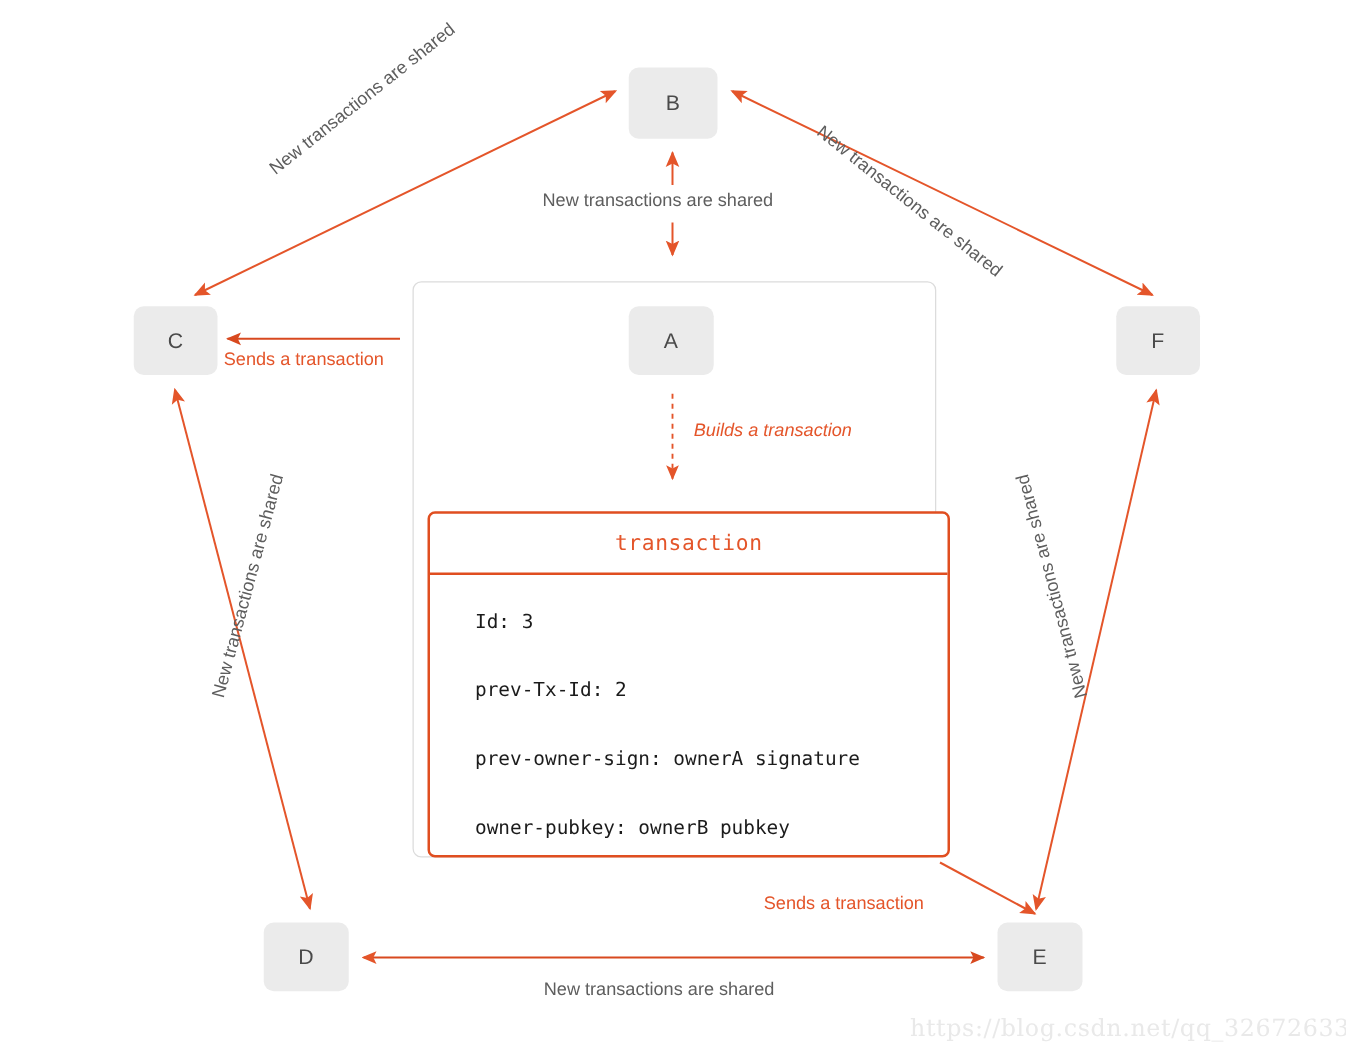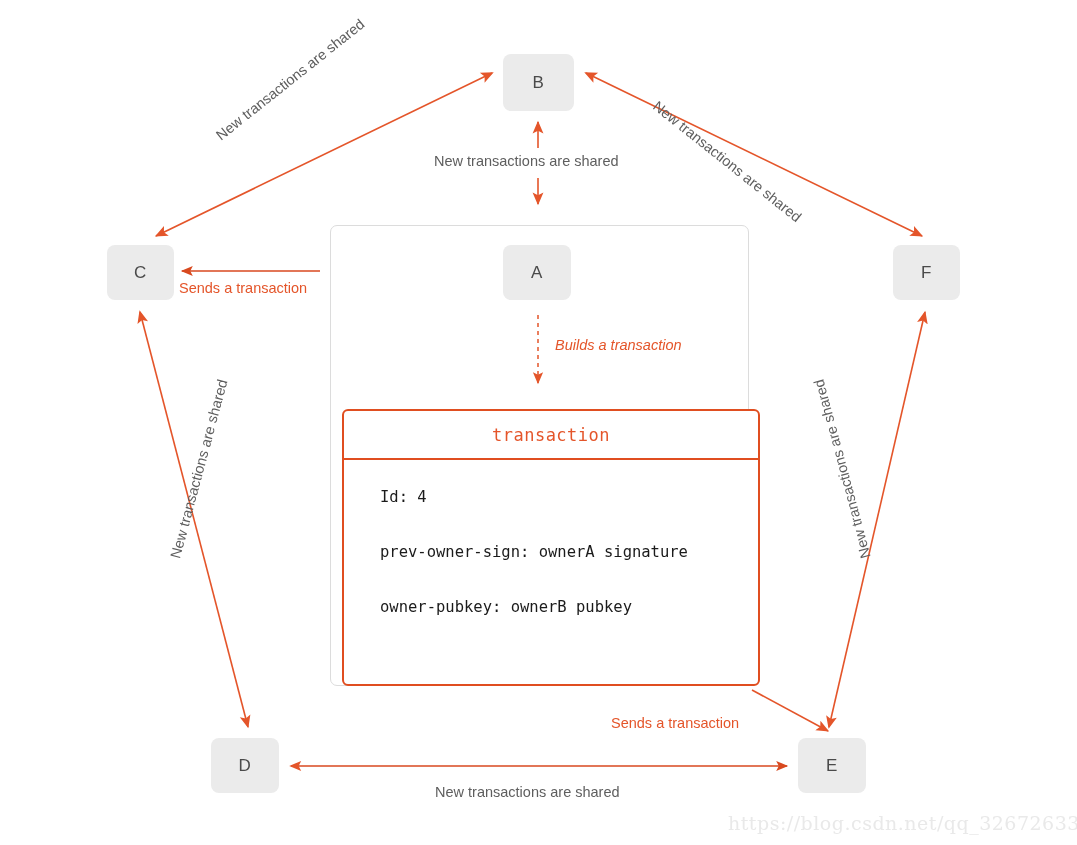--- a/index.html
+++ b/index.html
@@ -232,21 +232,22 @@
   </div>
   <div class="node" id="node-e">
     <span>E</span>
   </div>
 
   <div id="tx-card">
     <div id="tx-header">
       <span id="tx-title">transaction</span>
     </div>
     <div id="tx-body">
-      <div class="tx-field">Id: 4</div>
+      <div class="tx-field">Id: 3</div>
+      <div class="tx-field">prev-Tx-Id: 2</div>
       <div class="tx-field">prev-owner-sign: ownerA signature</div>
       <div class="tx-field">owner-pubkey: ownerB pubkey</div>
     </div>
   </div>
 
   <div class="lbl" id="lbl-bc">New transactions are shared</div>
   <div class="lbl" id="lbl-bf">New transactions are shared</div>
   <div class="lbl" id="lbl-ab">New transactions are shared</div>
   <div class="lbl" id="lbl-cd">New transactions are shared</div>
   <div class="lbl" id="lbl-ef">New transactions are shared</div>

